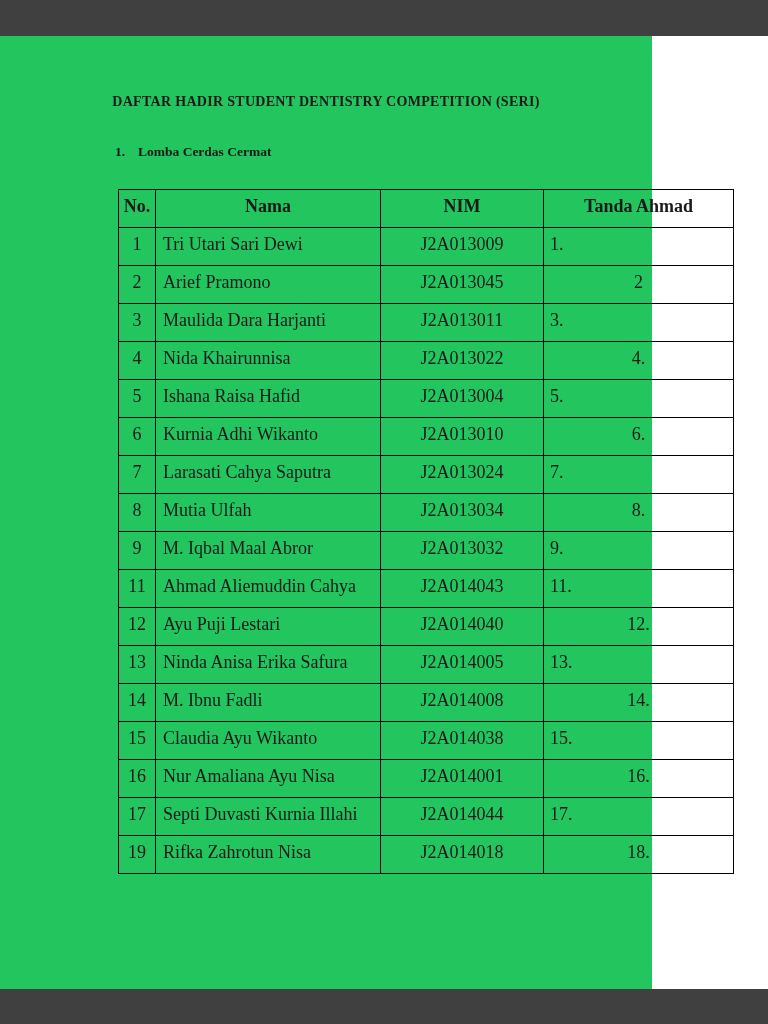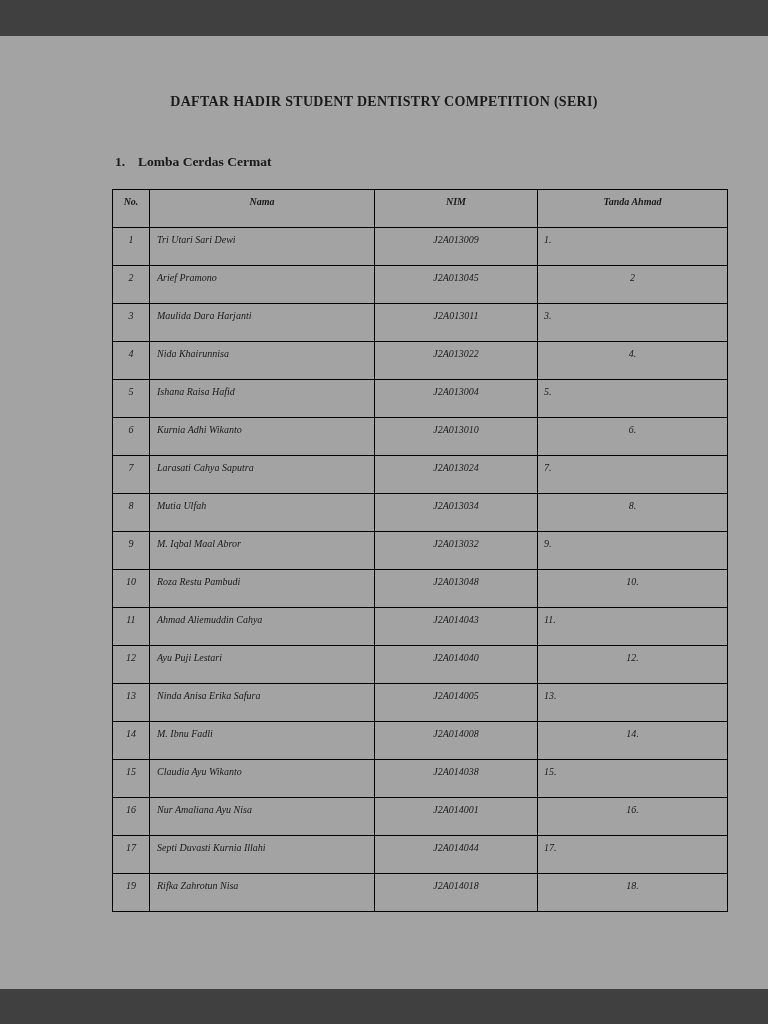--- a/index.html
+++ b/index.html
@@ -20,55 +20,54 @@
     left: 0;
     width: 100%;
     background: #404040;
   }
   .bar.top { top: 0; height: 36px; }
   .bar.bottom { bottom: 0; height: 35px; }
   .page {
     position: absolute;
     top: 36px;
     left: 0;
-    width: 768px;
+    width: 652px;
     height: 953px;
-    background: #a3a3a3;
+    background: #22c55e;
     color: #1a1a1a;
   }
   .doc-title {
     position: absolute;
     top: 58px;
     left: 0;
     width: 100%;
     text-align: center;
     font-size: 14px;
     font-weight: bold;
     letter-spacing: 0.3px;
   }
   .section-heading {
     position: absolute;
-    top: 118px;
+    top: 108px;
     left: 115px;
     font-size: 13.5px;
     font-weight: bold;
   }
   .section-number {
     display: inline-block;
     width: 23px;
   }
   table.attendance {
     position: absolute;
     top: 153px;
-    left: 112px;
+    left: 118px;
     width: 615px;
     border-collapse: collapse;
     table-layout: fixed;
-    font-size: 10px;
-    font-style: italic;
+    font-size: 18px;
   }
   table.attendance col.col-no    { width: 37px; }
   table.attendance col.col-nama  { width: 225px; }
   table.attendance col.col-nim   { width: 163px; }
   table.attendance col.col-tanda { width: 190px; }
   table.attendance th,
   table.attendance td {
     border: 1px solid #000;
     height: 38px;
     vertical-align: top;
@@ -163,26 +162,20 @@
             <td class="c-nim">J2A013034</td>
             <td class="c-tanda t-center">8.</td>
           </tr>
           <tr>
             <td class="c-no">9</td>
             <td class="c-nama">M. Iqbal Maal Abror</td>
             <td class="c-nim">J2A013032</td>
             <td class="c-tanda t-left">9.</td>
           </tr>
           <tr>
-            <td class="c-no">10</td>
-            <td class="c-nama">Roza Restu Pambudi</td>
-            <td class="c-nim">J2A013048</td>
-            <td class="c-tanda t-center">10.</td>
-          </tr>
-          <tr>
             <td class="c-no">11</td>
             <td class="c-nama">Ahmad Aliemuddin Cahya</td>
             <td class="c-nim">J2A014043</td>
             <td class="c-tanda t-left">11.</td>
           </tr>
           <tr>
             <td class="c-no">12</td>
             <td class="c-nama">Ayu Puji Lestari</td>
             <td class="c-nim">J2A014040</td>
             <td class="c-tanda t-center">12.</td>

